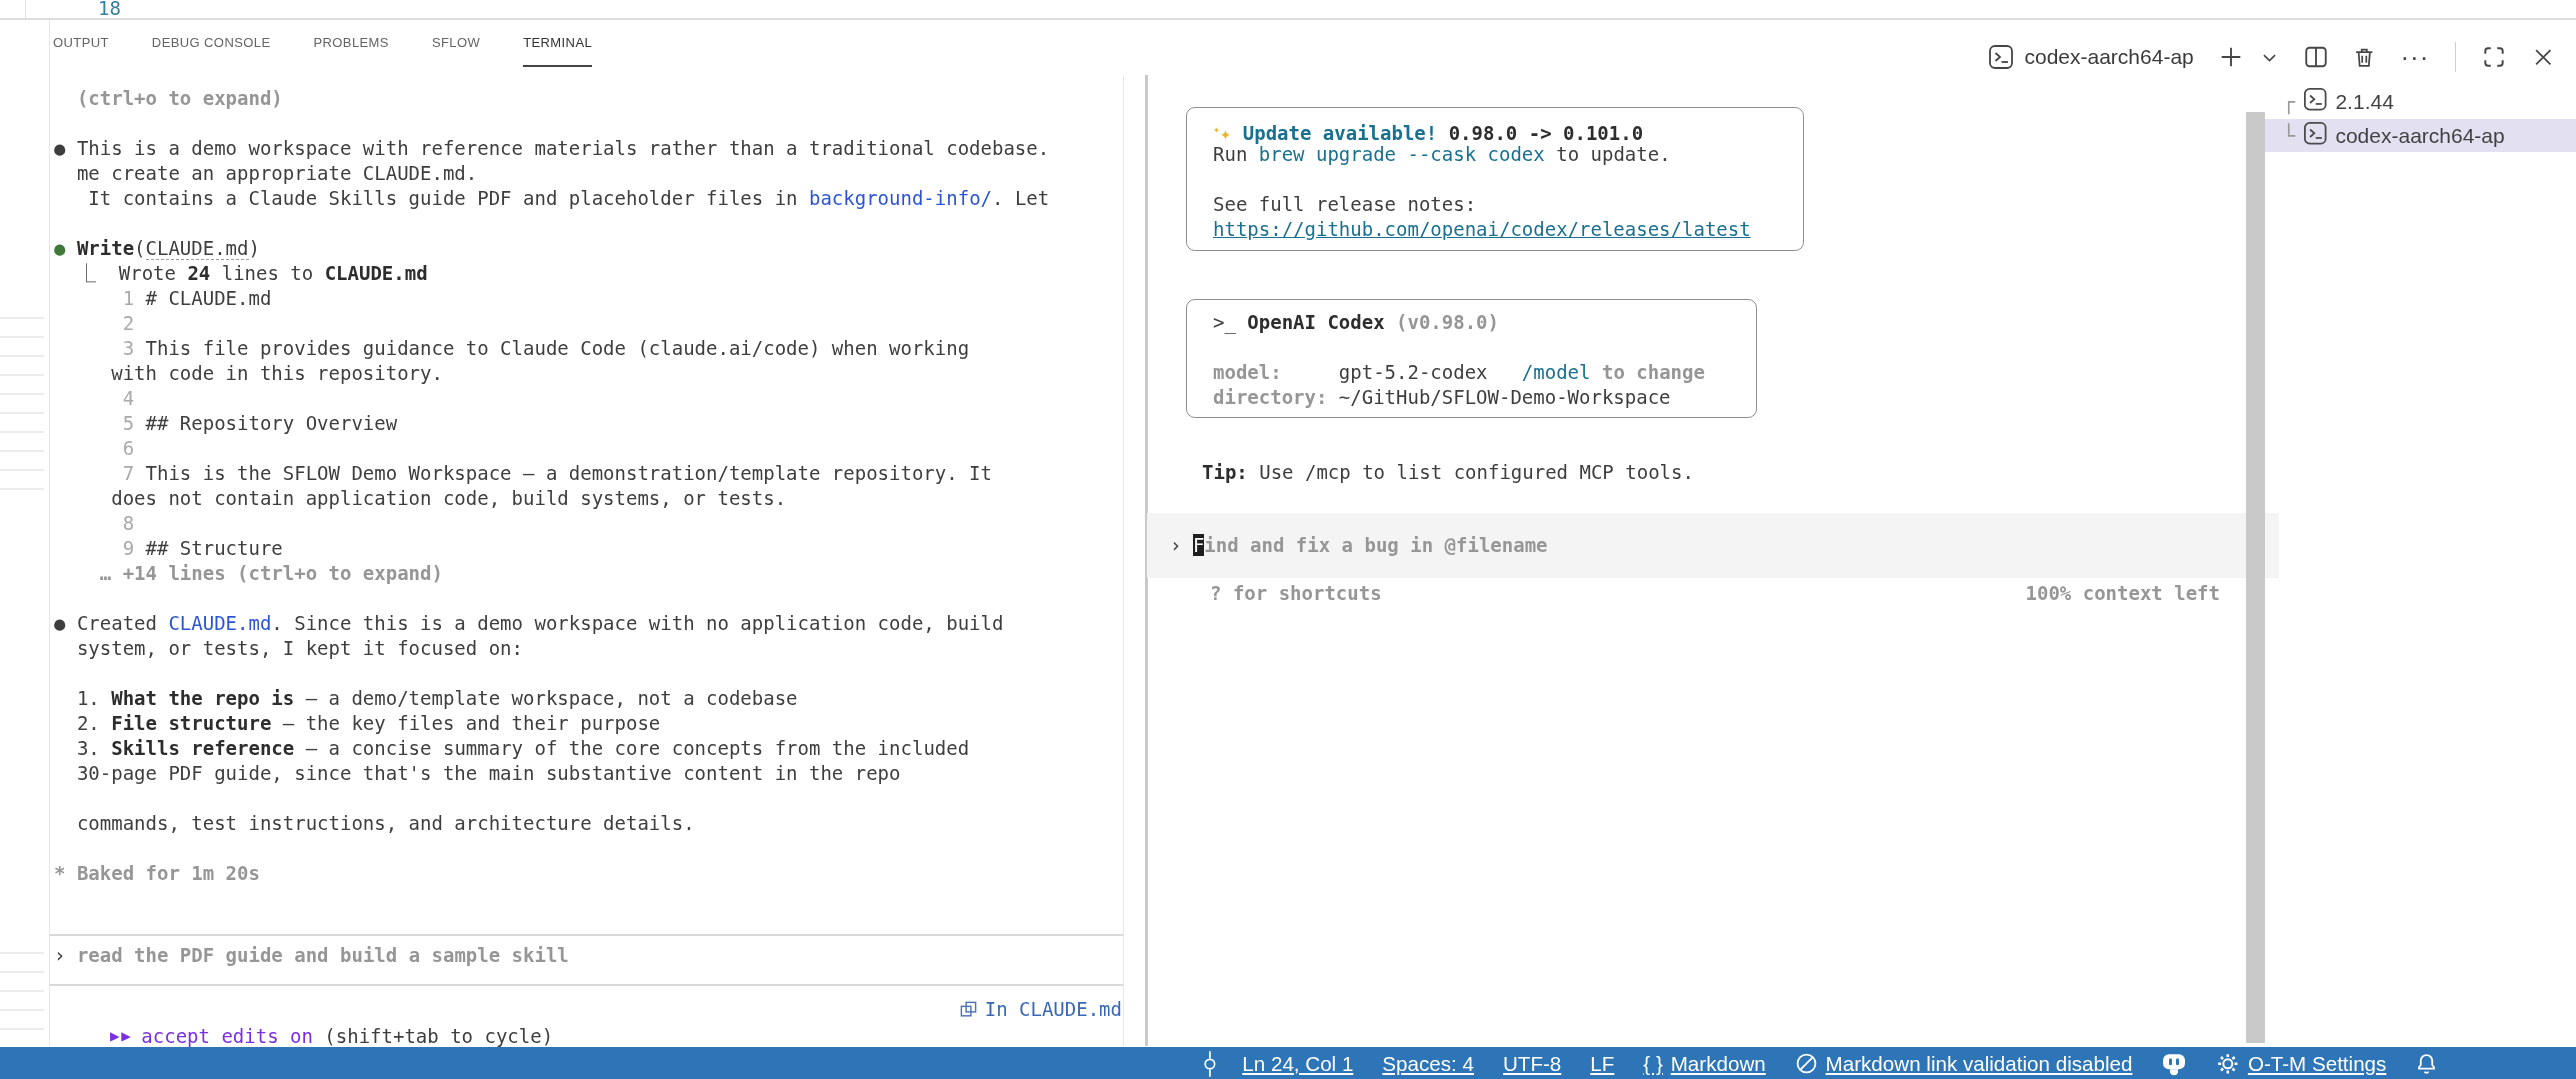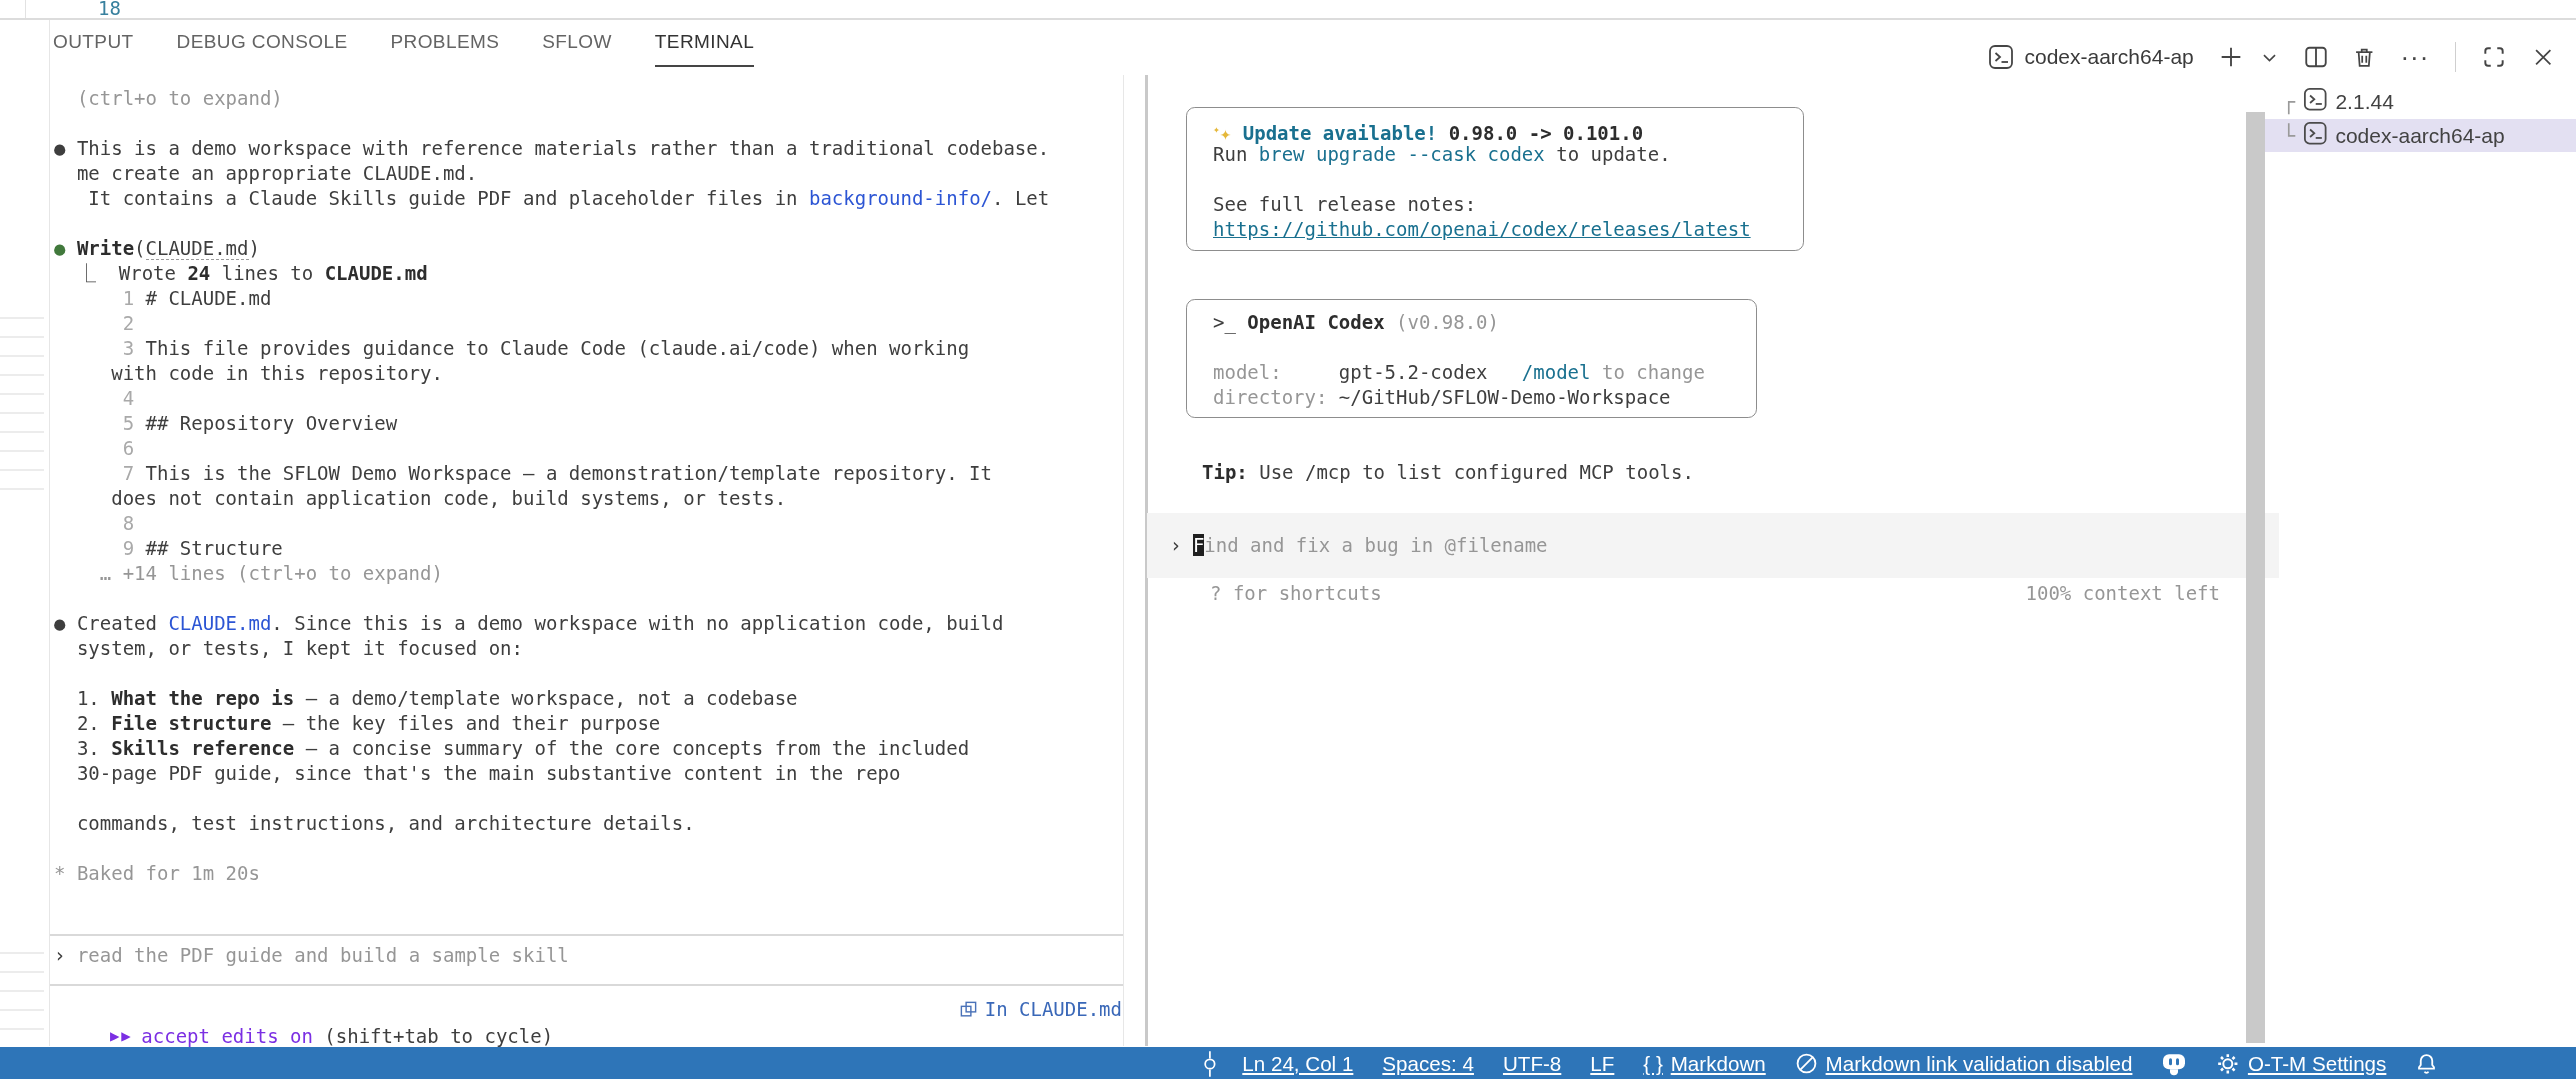--- a/index.html
+++ b/index.html
@@ -17,33 +17,33 @@
   
   #sliver{left:0;top:20px;width:49px;height:1026px;background:#fff;border-right:0.9px solid #e6e6e6;}
   .sliver-lines{position:absolute;left:0;width:44px;
      background:repeating-linear-gradient(to bottom,#ececec 0 1.8px,transparent 1.8px 19px);}
   #sliver-g1{top:297px;height:175px;}
   #sliver-g2{top:932px;height:101px;}
 
   
   #panel-tabs{left:53px;top:19px;height:49px;display:flex;gap:43px;}
   .tab{display:flex;align-items:center;height:46px;border-bottom:2.6px solid transparent;
-       font-size:19px;letter-spacing:0.4px;color:#646464;cursor:default;}
+       font-size:13px;letter-spacing:0.4px;color:#646464;cursor:default;}
   .tab.active{color:#333333;border-bottom-color:#454545;}
 
   
   #panel-actions{top:31.5px;right:21px;height:51px;display:flex;align-items:center;gap:23.6px;color:#3c3c3c;}
   #panel-actions svg{display:block;}
   .chip{display:flex;align-items:center;gap:10.5px;font-size:21px;color:#3a3a3a;}
   .vdiv{width:0.9px;height:30px;background:#cfcfcf;margin:0 1.8px;}
 
   
   .tl{white-space:pre;font:19px/25px "DejaVu Sans Mono",monospace;height:25px;color:#3e3e3e;}
   .s-d{color:#3e3e3e;}
-  .s-g{color:#969696;}
+  .s-g{color:#969696;font-weight:bold;}
   .s-b{color:#2d2d2d;font-weight:bold;}
   .s-ln{color:#a9a9a9;}
   .s-lk{color:#2c55d4;}
   .s-t{color:#19708f;}
   .s-tb{color:#19708f;font-weight:bold;}
   .s-tu{color:#19708f;text-decoration:underline;}
   .s-gr{color:#41793c;}
   .s-p{color:#7b2fe3;}
   .s-dash{color:#3e3e3e;border-bottom:1.8px dashed #9a9a9a;}
   .s-gold{color:#e5b83a;}

